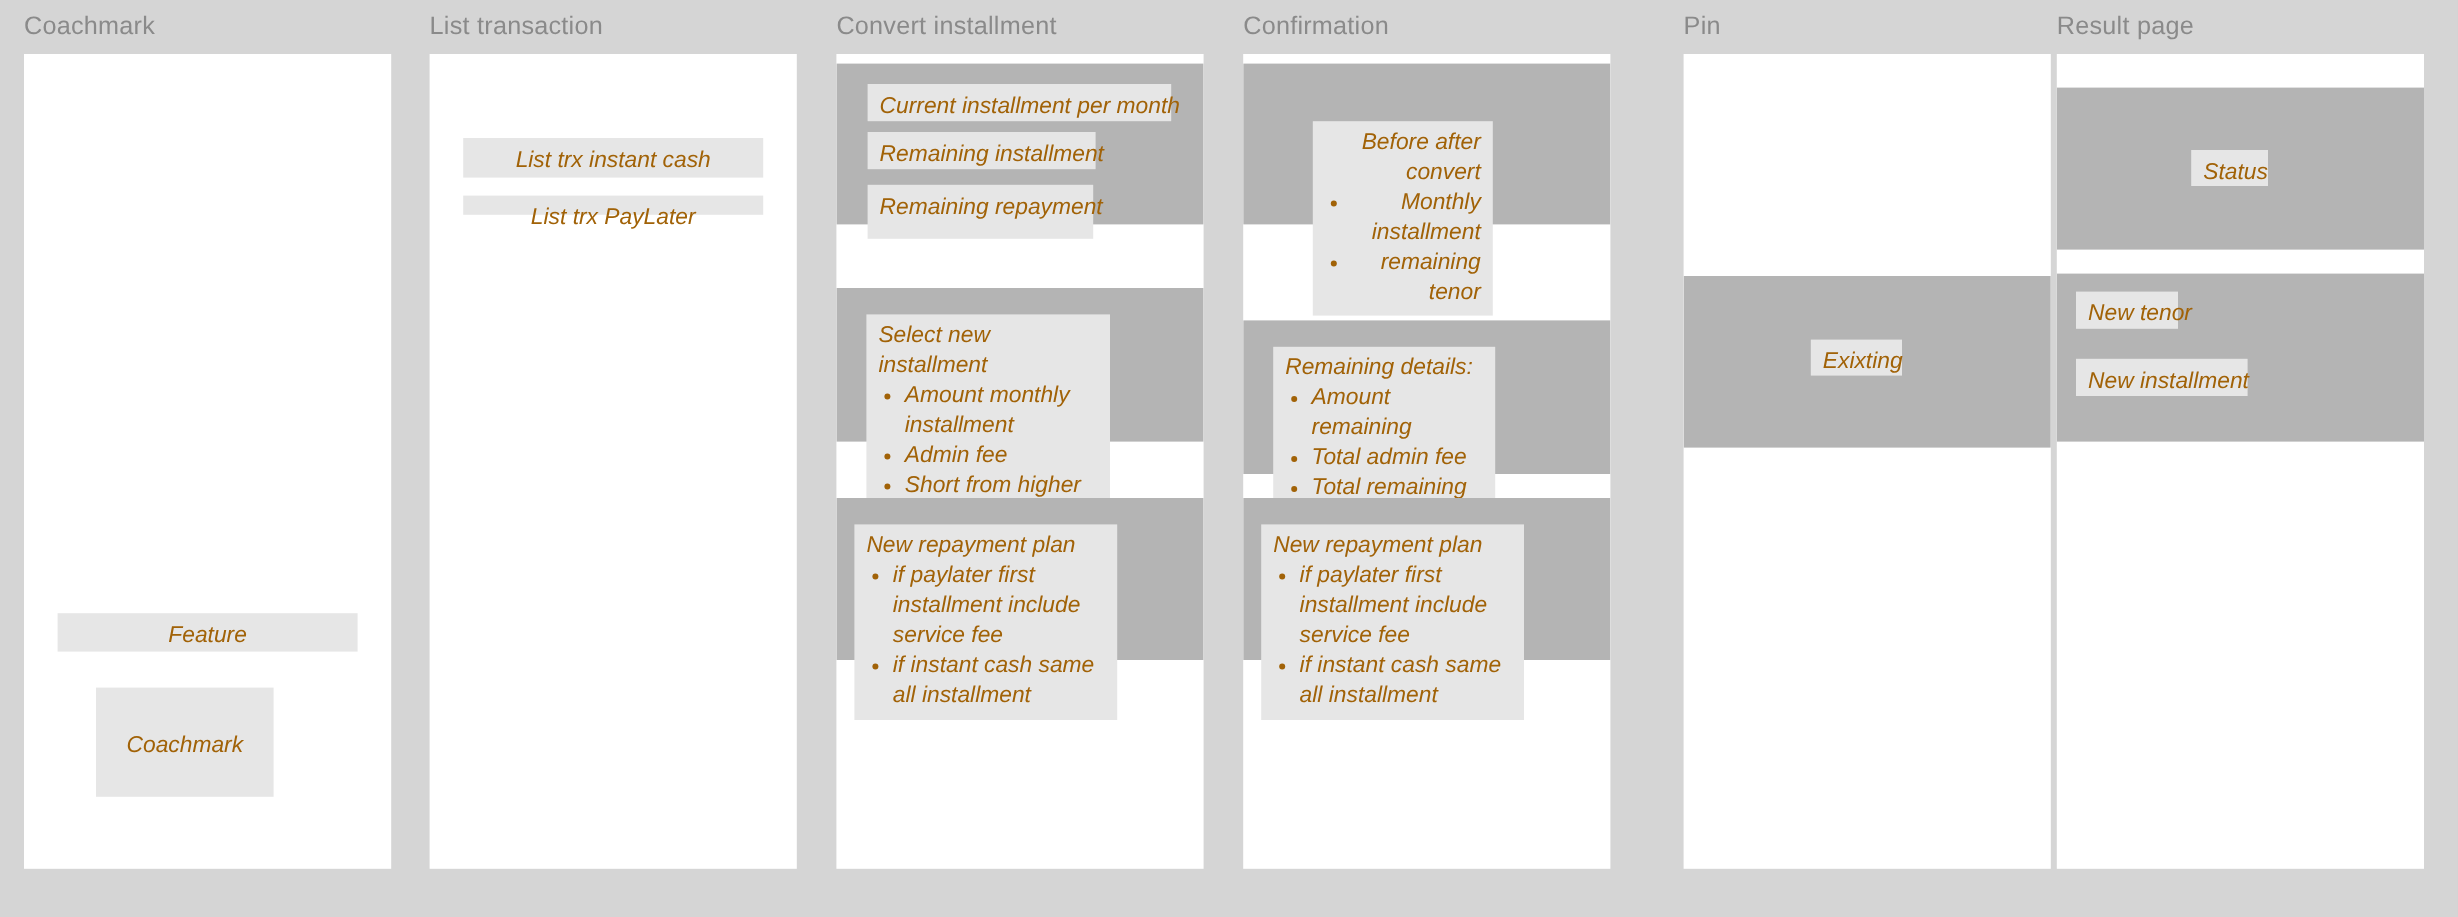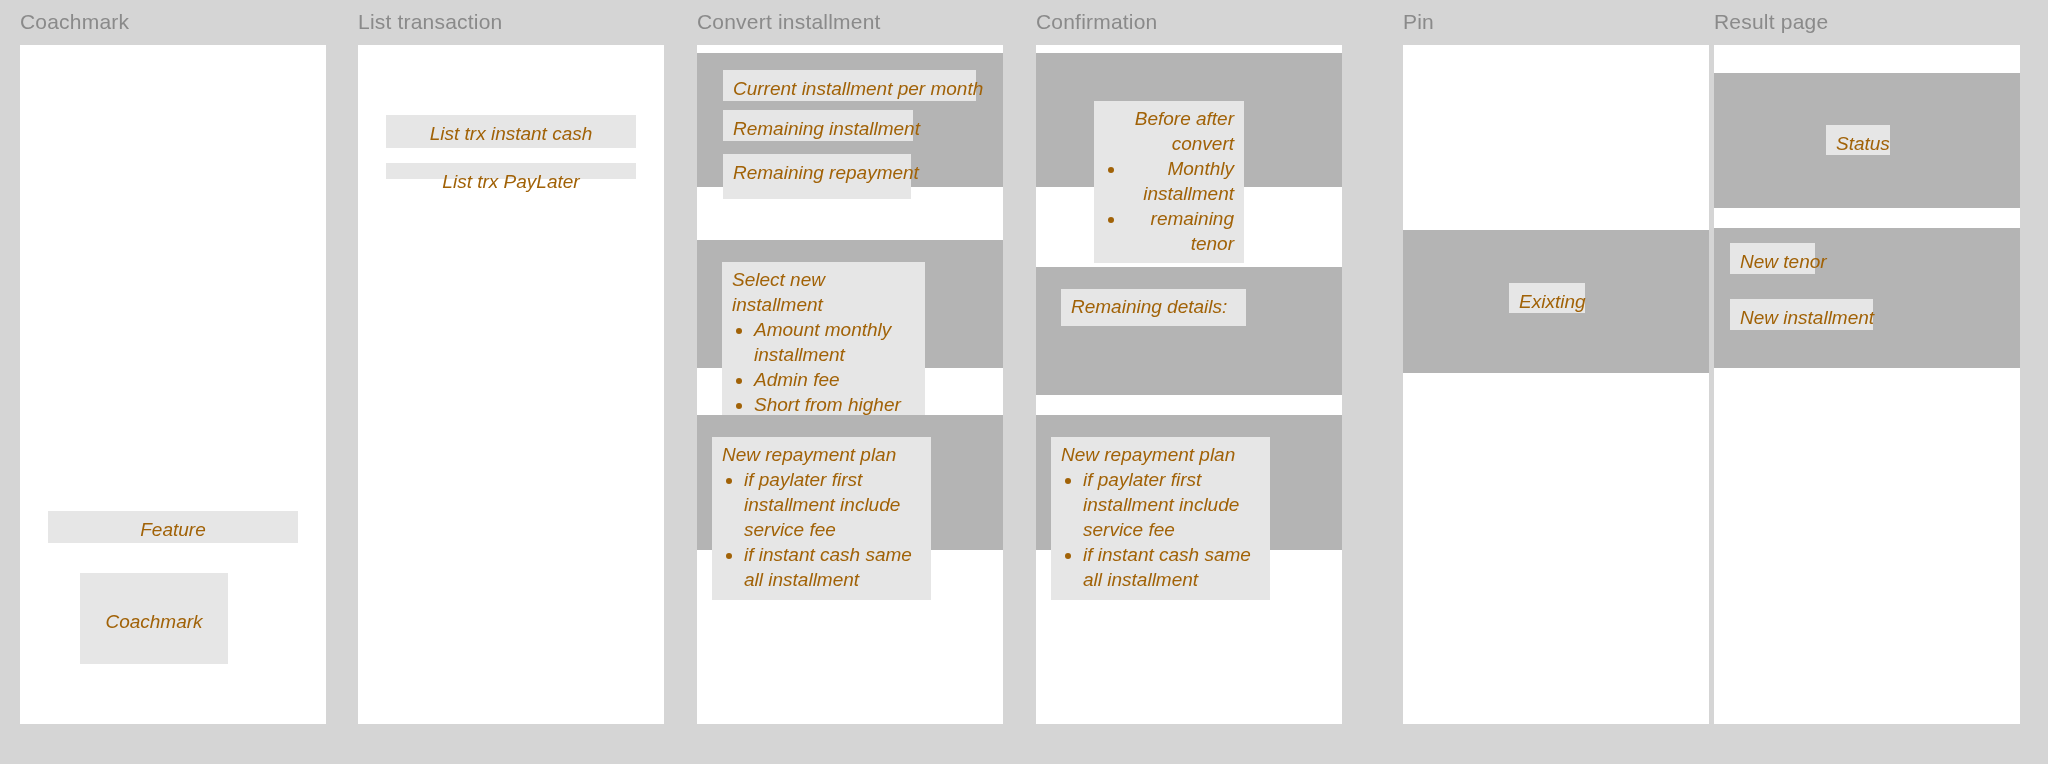--- a/index.html
+++ b/index.html
@@ -213,20 +213,25 @@
           <ul>
             <li>Monthly installment</li>
             <li>remaining tenor</li>
           </ul>
         </div>
       </div>
 
       <div class="band" id="band-confirm-2">
         <div class="chip block" id="chip-remaining-details">
           <span class="chip-title">Remaining details:</span>
+          <ul>
+            <li>Amount remaining</li>
+            <li>Total admin fee</li>
+            <li>Total remaining amount</li>
+          </ul>
         </div>
       </div>
 
       <div class="band" id="band-confirm-3">
         <div class="chip block" id="chip-new-repay-2">
           <span class="chip-title">New repayment plan</span>
           <ul>
             <li>if paylater first installment include service fee</li>
             <li>if instant cash same all installment</li>
           </ul>

